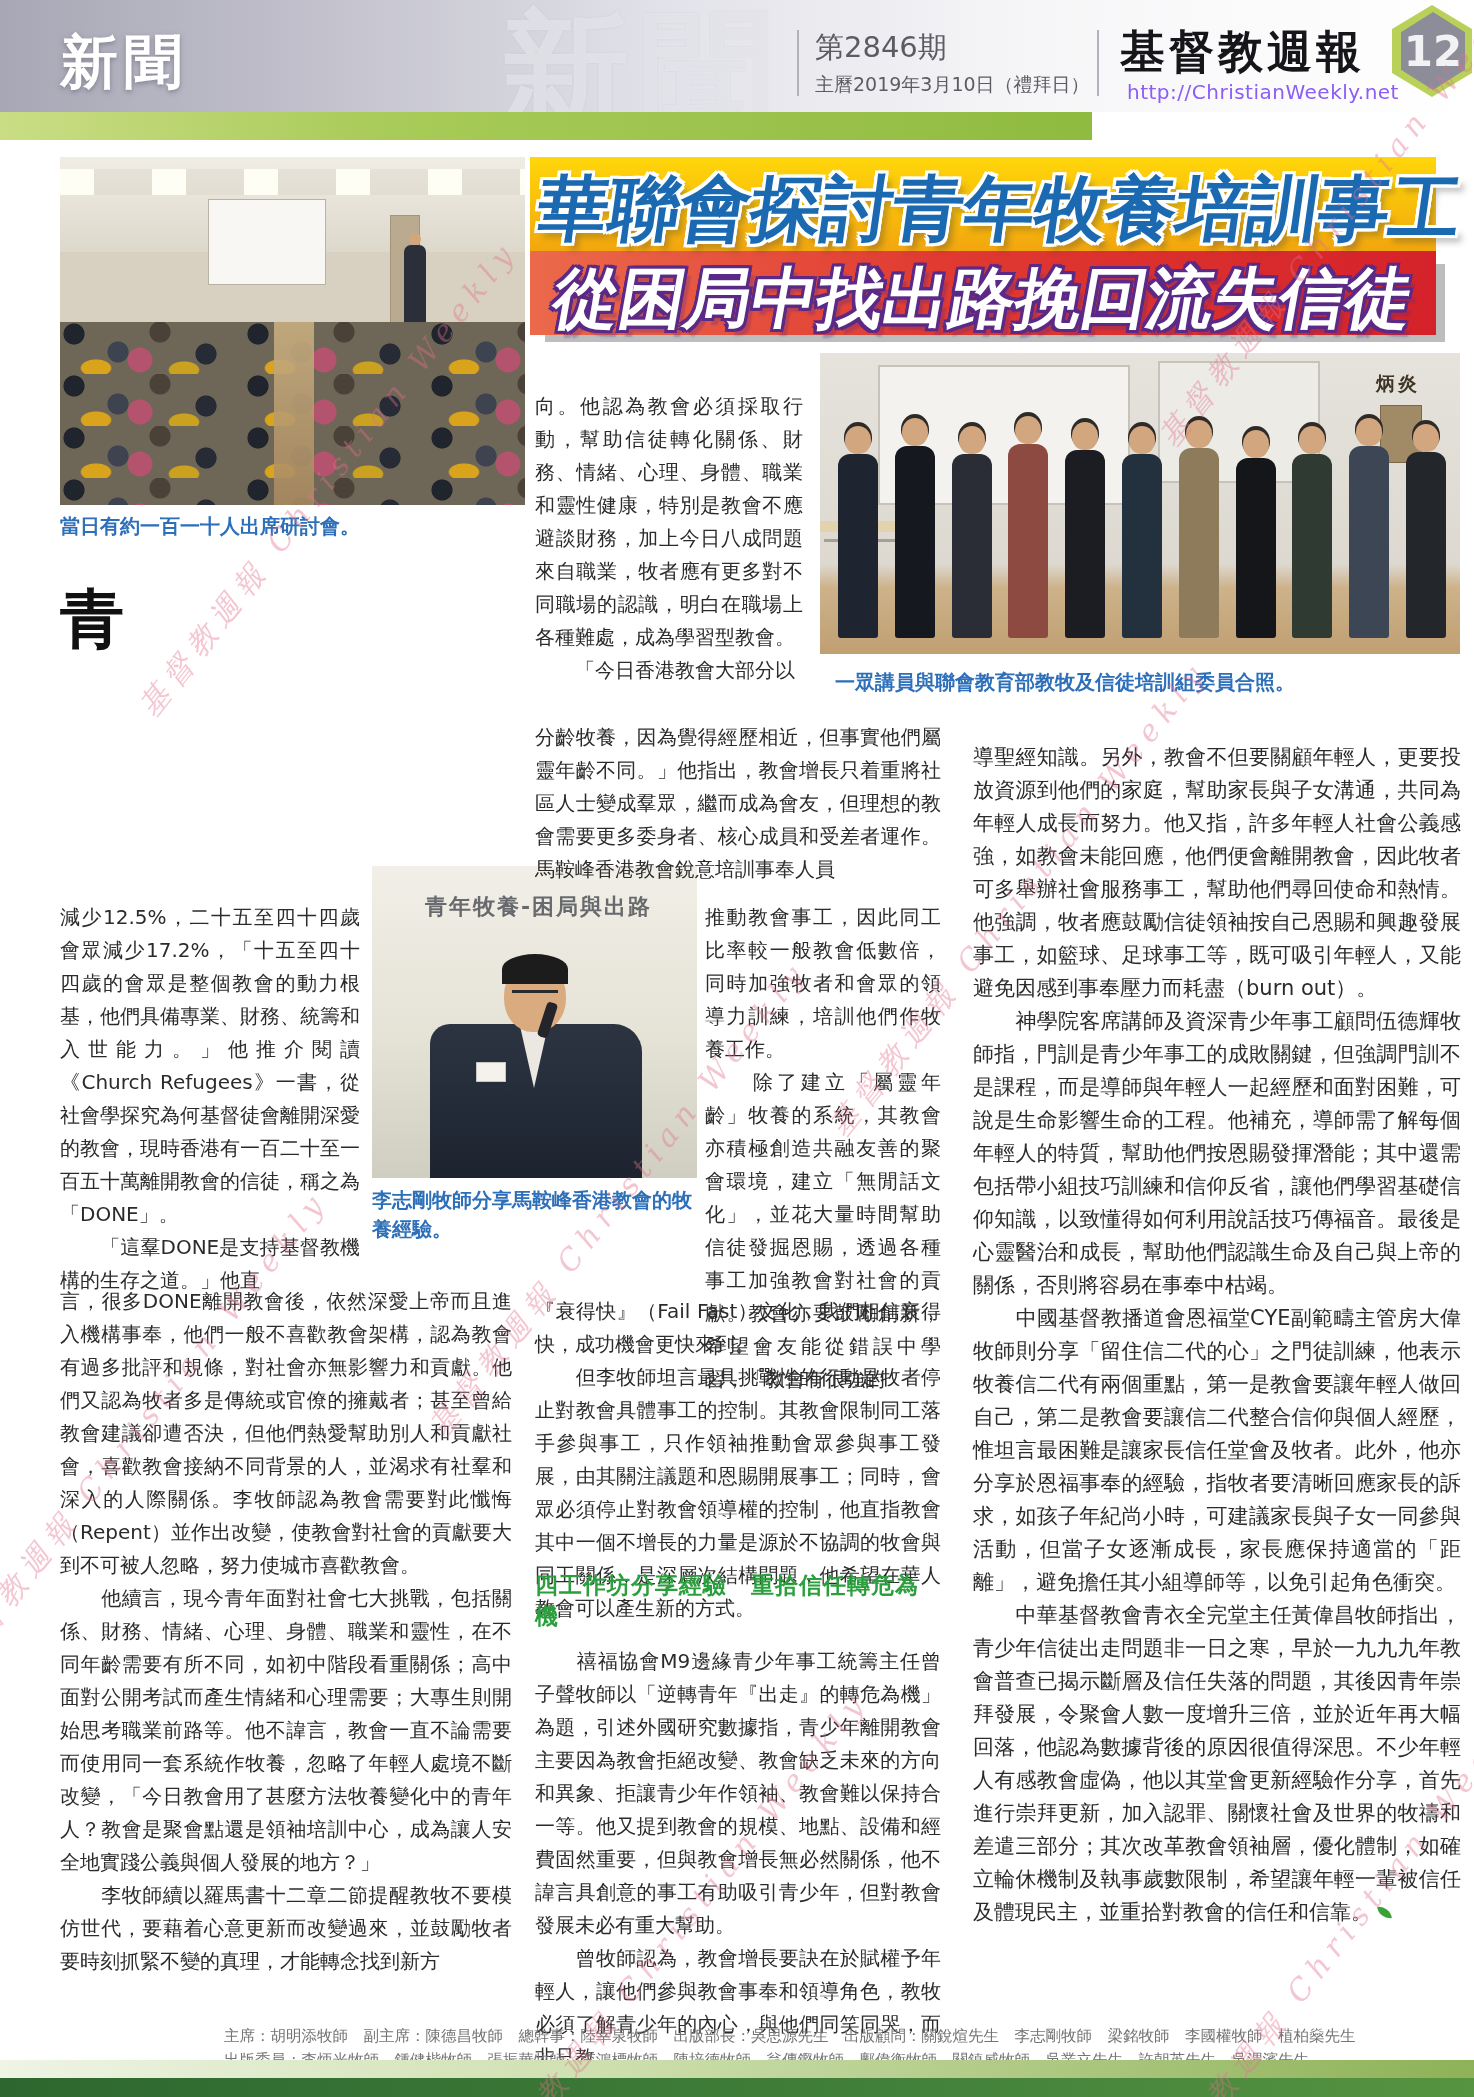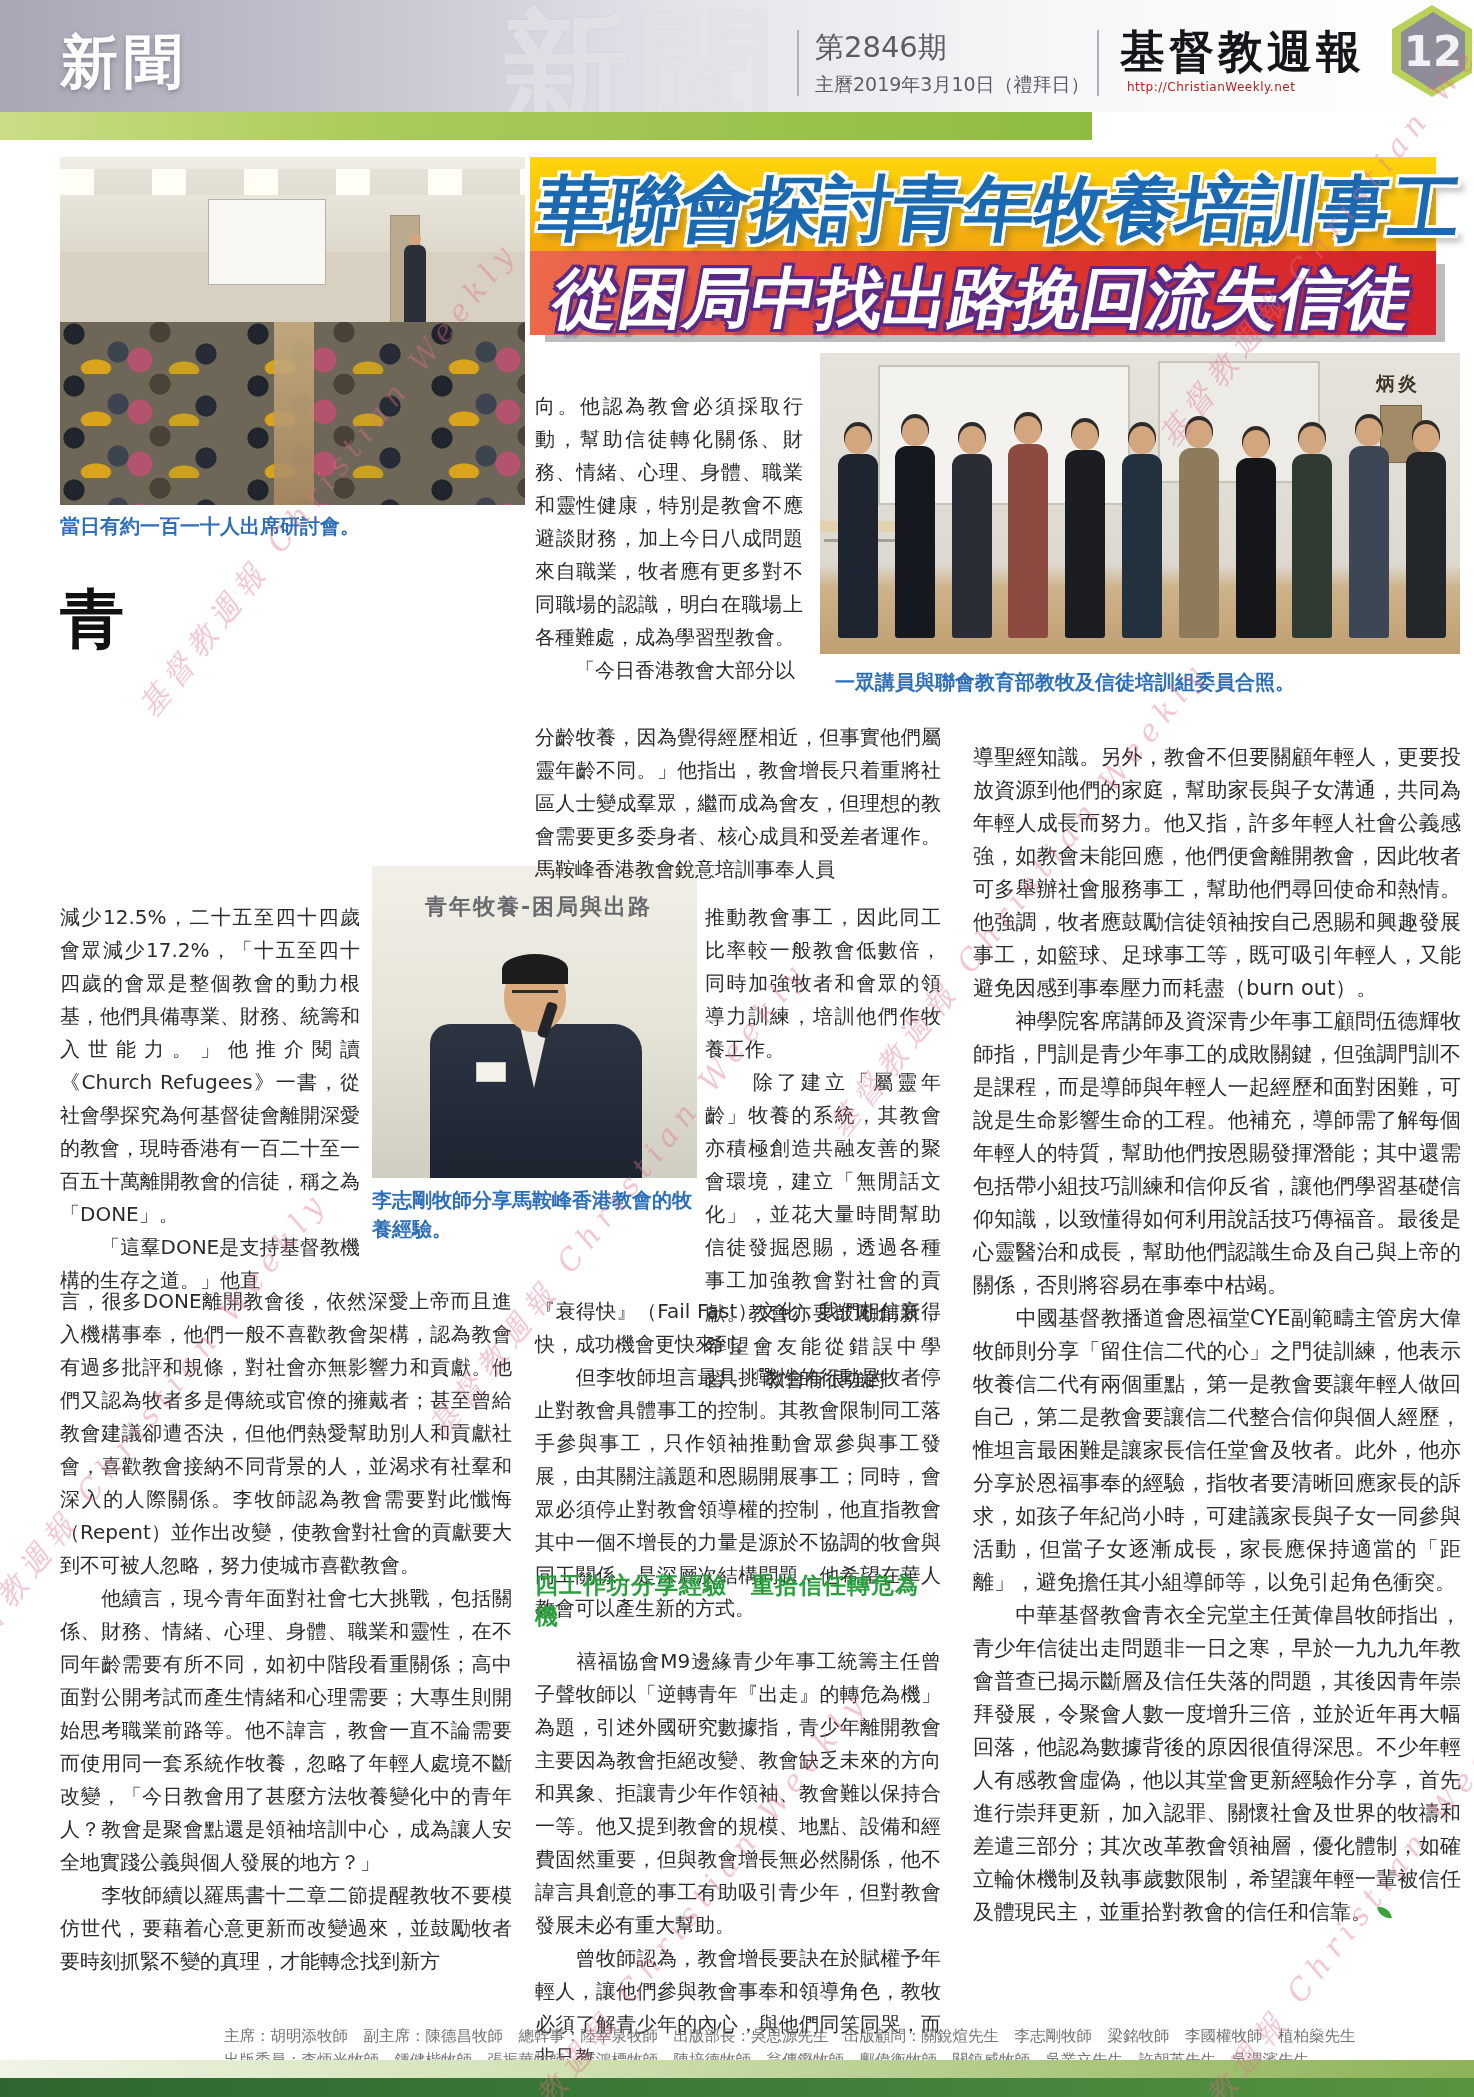--- a/index.html
+++ b/index.html
@@ -15,21 +15,21 @@
      background:linear-gradient(90deg,#cadd85 0%,#a9cb59 35%,#8fbb40 100%);}
   .ghost-title{left:498px;top:-14px;font-size:132px;font-weight:bold;letter-spacing:10px;
      color:rgba(236,236,242,0.6);text-shadow:0 0 2px rgba(160,160,175,.25);}
   .section-label{left:60px;top:24px;font-size:58px;font-weight:bold;color:#fff;letter-spacing:6px;
      text-shadow:0 2px 5px rgba(90,90,105,.55);}
   .vrule{width:2px;background:#b3b1bc;}
   .issue-no{left:815px;top:28px;font-size:29px;color:#5b5b63;}
   .issue-date{left:815px;top:72px;font-size:19px;color:#5b5b63;}
   .masthead{left:1120px;top:22px;font-size:45px;font-weight:bold;color:#15151a;letter-spacing:4px;
      font-family:"DejaVu Serif",serif;}
-  .masthead-url{left:1127px;top:80px;font-size:12px;color:#b91c1c;letter-spacing:.5px;}
+  .masthead-url{left:1127px;top:80px;font-size:20px;color:#8b5cf6;letter-spacing:.5px;}
   .hex{clip-path:polygon(50% 0,100% 26%,100% 74%,50% 100%,0 74%,0 26%);}
   .hex-green{left:1392px;top:5px;width:80px;height:92px;background:#b9d158;}
   .hex-gray{left:1401px;top:12px;width:64px;height:78px;background:#8d8d99;}
   .page-num{left:1401px;top:12px;width:64px;height:78px;display:flex;align-items:center;justify-content:center;
      font-size:42px;color:#f2f2f4;font-weight:bold;}
 
   
   .band-yellow{left:530px;top:157px;width:906px;height:94px;
      background:linear-gradient(180deg,#ffd60a 0%,#f8bd0b 55%,#f2a60e 100%);}
   .band-red{left:530px;top:251px;width:906px;height:84px;

